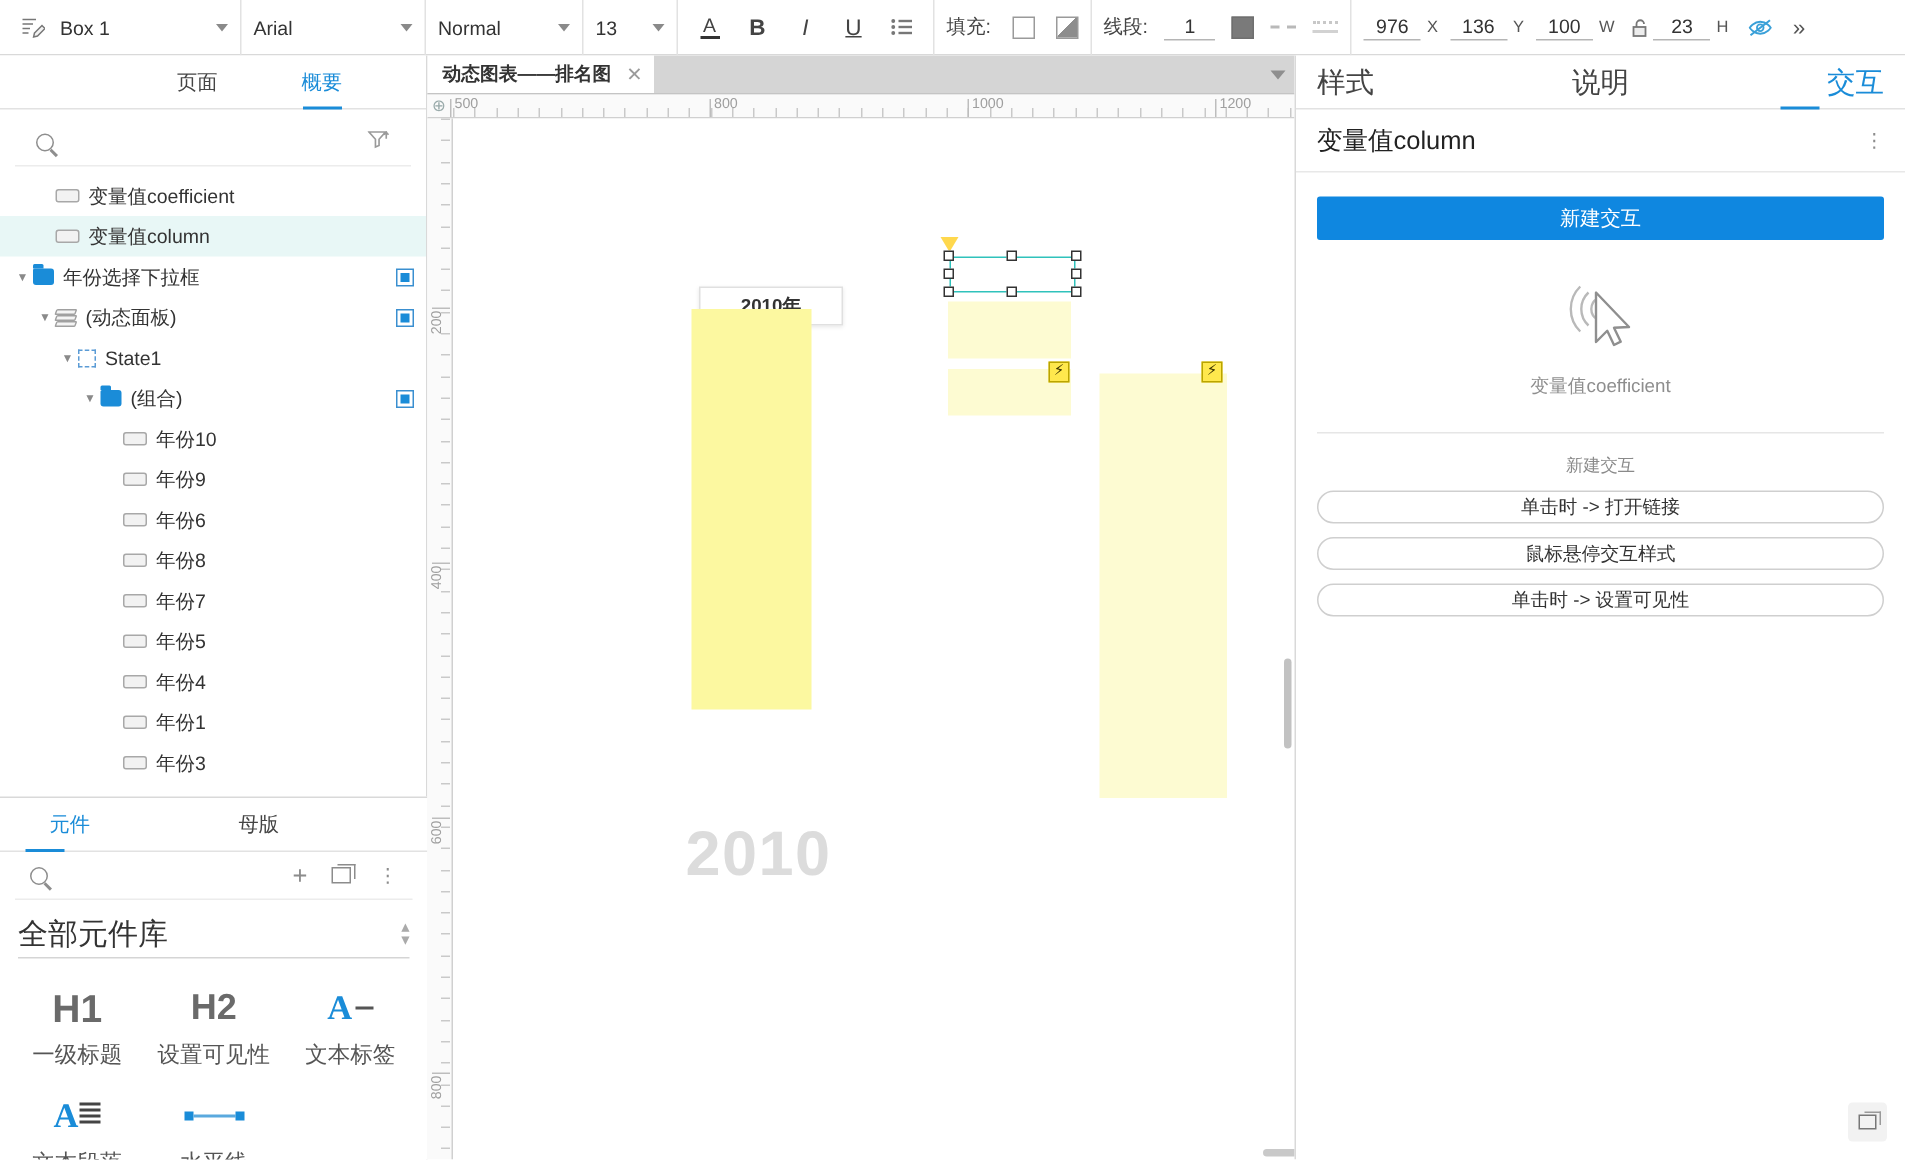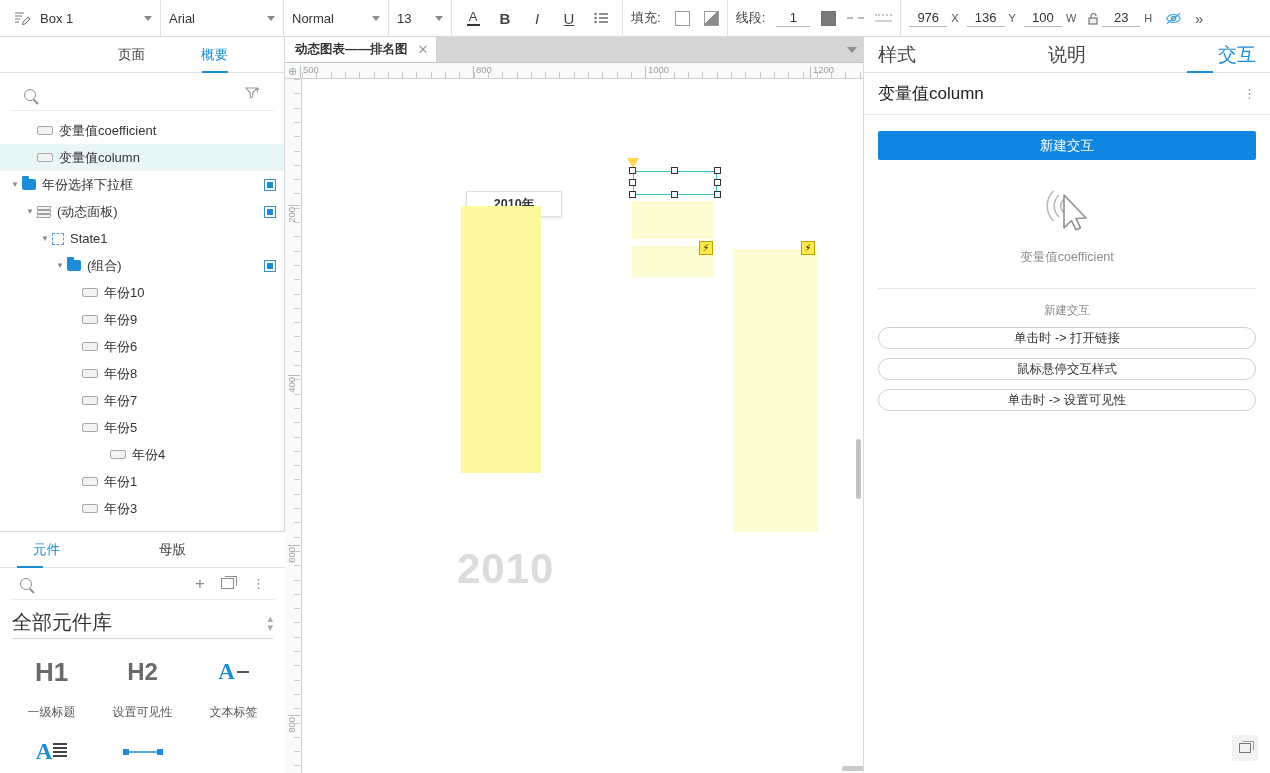--- a/index.html
+++ b/index.html
@@ -164,21 +164,21 @@
     display: grid; grid-template-columns: repeat(3, 1fr);
     padding: 12px 6px 0 6px; row-gap: 10px;
   }
   .lib-item {
     display: flex; flex-direction: column; align-items: center; cursor: default;
   }
   .lib-item .glyph {
     height: 42px; display: flex; align-items: center; justify-content: center;
     font-weight: bold; color: #6a6a6a;
   }
-  .lib-item .cap { font-size: 12px; color: #555; margin-top: 11px; }
+  .lib-item .cap { font-size: 15px; color: #555; margin-top: 1px; }
   .h-glyph { font-size: 26px; }
   .h-glyph.h2 { font-size: 24px; }
   .h-glyph.h3 { font-size: 22px; }
   .a-glyph { font-size: 23px; color: #1a8cd8; font-family: "Liberation Serif", serif; }
   .hr-glyph { display: flex; align-items: center; }
   .hr-glyph i { width: 6px; height: 6px; background: #1a8cd8; display: block; }
   .hr-glyph u { display: block; width: 28px; height: 2px; background: #5aa9de; text-decoration: none;}
 
   
   .center {
@@ -515,21 +515,21 @@
         <div class="tree-row" style="padding-left: 68px;">
           <span class="tw-arrow"></span>
           <span class="ic-widget"></span>
           <span>年份7</span>
         </div>
         <div class="tree-row" style="padding-left: 68px;">
           <span class="tw-arrow"></span>
           <span class="ic-widget"></span>
           <span>年份5</span>
         </div>
-        <div class="tree-row" style="padding-left: 68px; margin-left: 28px;">
+        <div class="tree-row" style="padding-left: 68px;">
           <span class="tw-arrow"></span>
           <span class="ic-widget"></span>
           <span>年份4</span>
         </div>
         <div class="tree-row" style="padding-left: 68px;">
           <span class="tw-arrow"></span>
           <span class="ic-widget"></span>
           <span>年份1</span>
         </div>
         <div class="tree-row" style="padding-left: 68px;">

